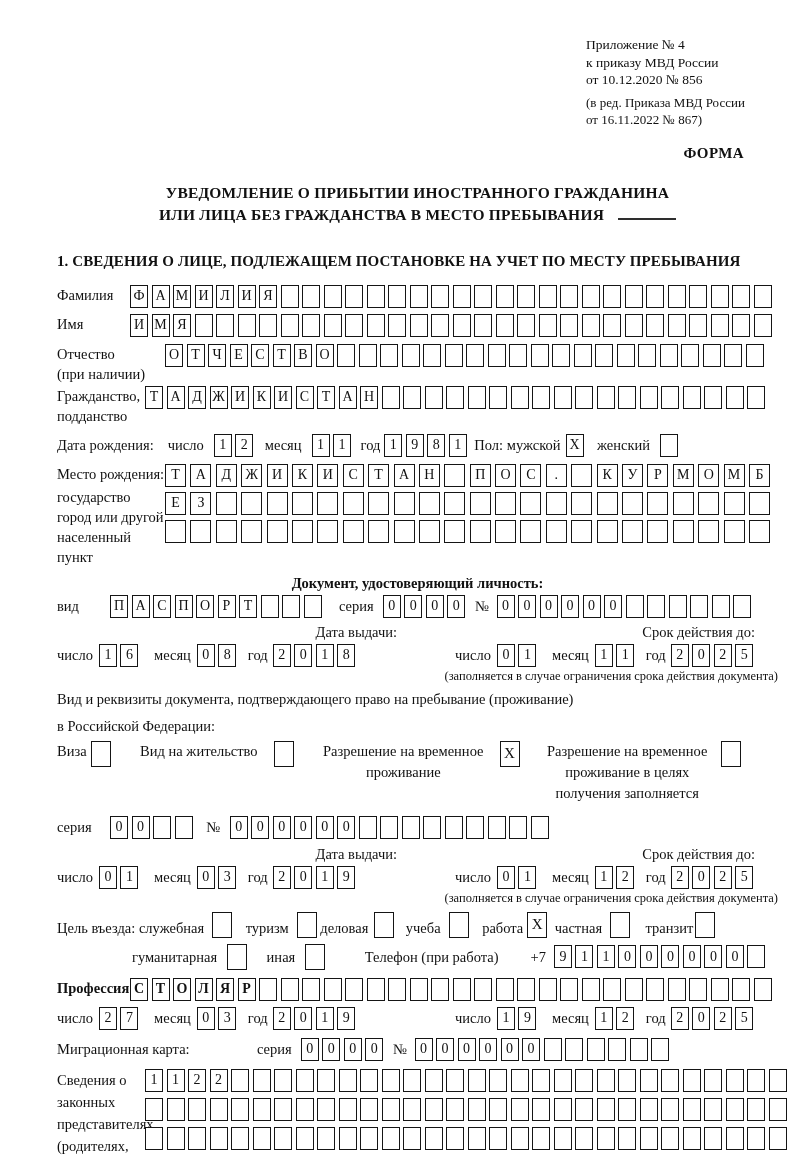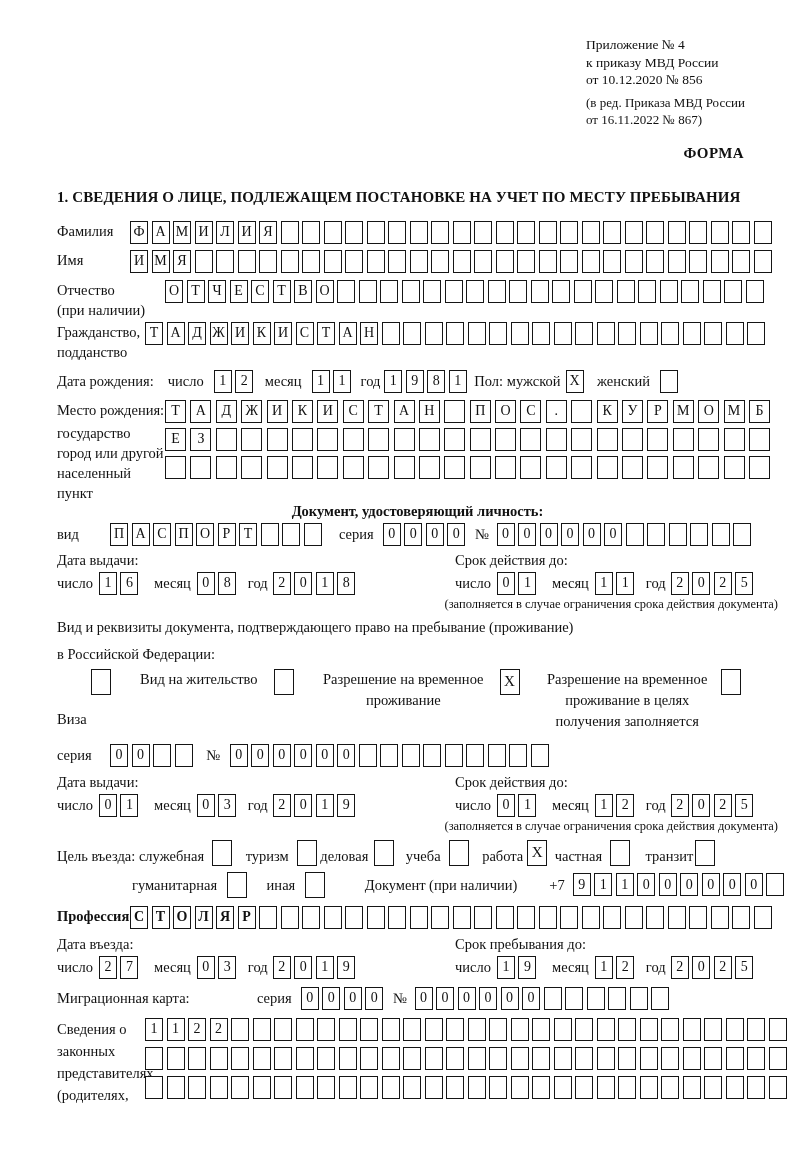--- a/index.html
+++ b/index.html
@@ -22,41 +22,47 @@
   .lbl2{font-size:14.5px;line-height:20px;}
   .boxrow{display:flex;flex:none;flex-wrap:nowrap;}
   .cell{
     box-sizing:border-box;flex:none;display:flex;align-items:center;justify-content:center;
     width:18px;height:23px;border:1.6px solid #151515;margin-right:3.5px;
     font-size:14px;line-height:1;background:#fff;
   }
   .wide .cell{width:21px;margin-right:4.4px;}
   .chk .cell{width:20px;height:26px;font-size:15px;}
   .note{font-size:12.5px;line-height:16px;}
-  .datehead{font-size:14.5px;text-align:left;line-height:19px;}
+  .datehead{font-size:14.5px;text-align:right;line-height:19px;}
   .dateline .lbl{margin-right:6px;}
   .dategap{margin-left:12px;}
   .center-col{display:flex;flex-direction:column;align-items:center;font-size:14.5px;line-height:21px;}
   .doc-heading{text-align:center;font-weight:bold;font-size:14.5px;}
 </style>
 </head>
 <body>
 
 <div class="page">
 
   <div class="annex">
     <div>Приложение № 4</div>
     <div>к приказу МВД России</div>
     <div>от 10.12.2020 № 856</div>
     <div class="amend first">(в ред. Приказа МВД России</div>
     <div class="amend">от 16.11.2022 № 867)</div>
   </div>
 
   <div class="forma">ФОРМА</div>
 
+  <div class="title">
+    <div>УВЕДОМЛЕНИЕ О ПРИБЫТИИ ИНОСТРАННОГО ГРАЖДАНИНА</div>
+    <div>
+      <span>ИЛИ ЛИЦА БЕЗ ГРАЖДАНСТВА В МЕСТО ПРЕБЫВАНИЯ</span><span class="title-underline"></span>
+    </div>
+  </div>
 
   <div class="sechead">1. СВЕДЕНИЯ О ЛИЦЕ, ПОДЛЕЖАЩЕМ ПОСТАНОВКЕ НА УЧЕТ ПО МЕСТУ ПРЕБЫВАНИЯ</div>
 
   <div class="frow" style="margin-top:15px;">
     <span class="lbl" style="width:73px;">Фамилия</span>
     <span class="boxrow">
         <span class="cell">Ф</span>
         <span class="cell">А</span>
         <span class="cell">М</span>
         <span class="cell">И</span>
@@ -311,21 +317,21 @@
           <span class="cell"></span>
           <span class="cell"></span>
           <span class="cell"></span>
           <span class="cell"></span>
           <span class="cell"></span>
           <span class="cell"></span>
         </span>
     </span>
   </div>
 
-  <div class="doc-heading" style="margin-top:0;">Документ, удостоверяющий личность:</div>
+  <div class="doc-heading" style="margin-top:8px;">Документ, удостоверяющий личность:</div>
 
   <div class="frow" style="margin-top:3px;align-items:center;">
     <span class="lbl" style="width:53px;">вид</span>
     <span class="boxrow">
         <span class="cell">П</span>
         <span class="cell">А</span>
         <span class="cell">С</span>
         <span class="cell">П</span>
         <span class="cell">О</span>
         <span class="cell">Р</span>
@@ -403,21 +409,21 @@
           </span>
       </div>
     </div>
     <div class="note" style="text-align:right;margin-top:1px;">(заполняется в случае ограничения срока действия документа)</div>
   </div>
 
   <div class="lbl2" style="margin-top:5px;">Вид и реквизиты документа, подтверждающего право на пребывание (проживание)</div>
   <div class="lbl2" style="margin-top:7px;">в Российской Федерации:</div>
 
   <div class="frow" style="margin-top:5px;">
-    <span class="lbl" style="margin-right:4px;margin-top:40px;">Виза</span>
+    <span class="lbl" style="margin-right:4px;">Виза</span>
     <span class="boxrow chk">
         <span class="cell"></span>
       </span>
     <span class="lbl" style="margin-left:26px;margin-right:16px;">Вид на жительство</span>
     <span class="boxrow chk">
         <span class="cell"></span>
       </span>
     <span class="center-col" style="margin-left:26px;margin-right:16px;">
       <div>Разрешение на временное</div>
       <div>проживание</div>
@@ -544,21 +550,21 @@
 
   <div class="frow" style="margin-top:6px;align-items:center;">
     <span class="lbl" style="margin-left:75px;margin-right:10px;">гуманитарная</span>
     <span class="boxrow chk">
         <span class="cell"></span>
       </span>
     <span class="lbl" style="margin-left:16px;margin-right:10px;">иная</span>
     <span class="boxrow chk">
         <span class="cell"></span>
       </span>
-    <span class="lbl" style="margin-left:36px;">Документ (при наличии)</span>
+    <span class="lbl" style="margin-left:36px;">Телефон (при работа)</span>
     <span class="lbl" style="margin-left:32px;margin-right:8px;">+7</span>
     <span class="boxrow">
         <span class="cell">9</span>
         <span class="cell">1</span>
         <span class="cell">1</span>
         <span class="cell">0</span>
         <span class="cell">0</span>
         <span class="cell">0</span>
         <span class="cell">0</span>
         <span class="cell">0</span>
@@ -597,24 +603,20 @@
         <span class="cell"></span>
         <span class="cell"></span>
         <span class="cell"></span>
         <span class="cell"></span>
         <span class="cell"></span>
         <span class="cell"></span>
       </span>
   </div>
 
   <div style="margin-top:6px;">
-    <div class="frow">
-      <div class="datehead" style="width:340px;">Дата въезда:</div>
-      <div class="datehead" style="width:300px;margin-left:58px;">Срок пребывания до:</div>
-    </div>
     <div class="frow" style="margin-top:2px;align-items:center;">
       <div class="frow dateline" style="width:340px;align-items:center;">
         <span class="lbl">число</span>
         <span class="boxrow">
             <span class="cell">2</span>
             <span class="cell">7</span>
           </span>
         <span class="lbl dategap">месяц</span>
         <span class="boxrow">
             <span class="cell">0</span>

